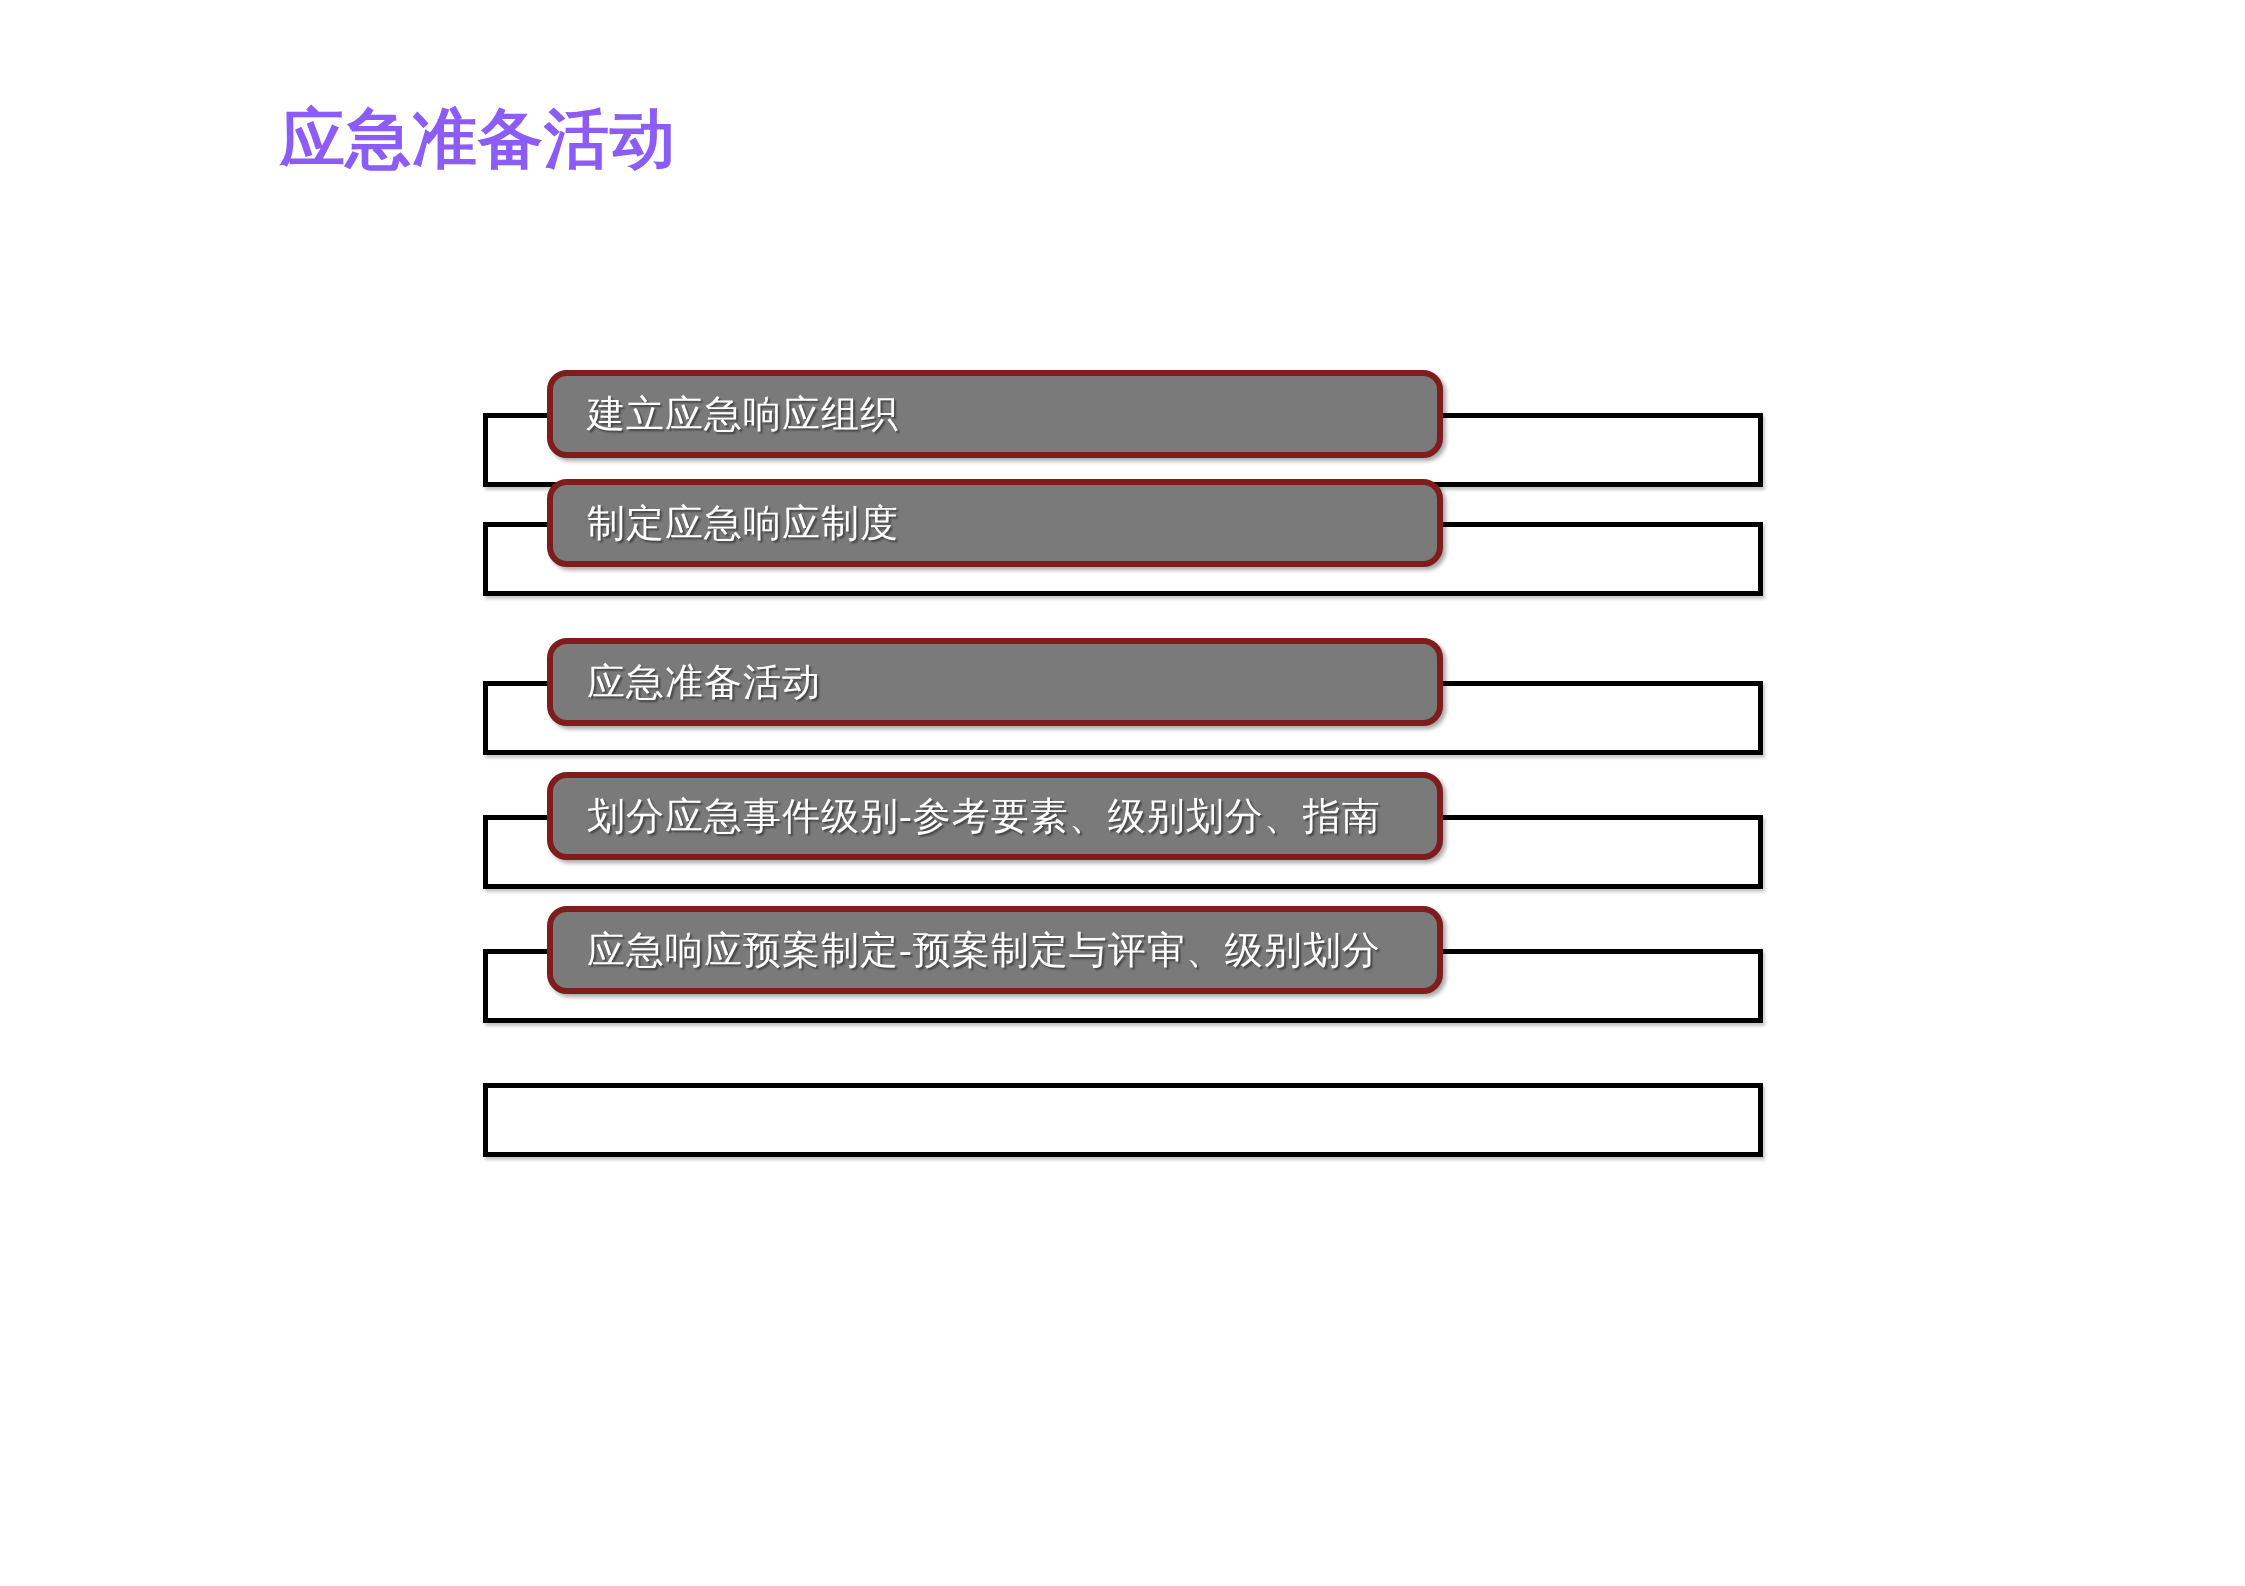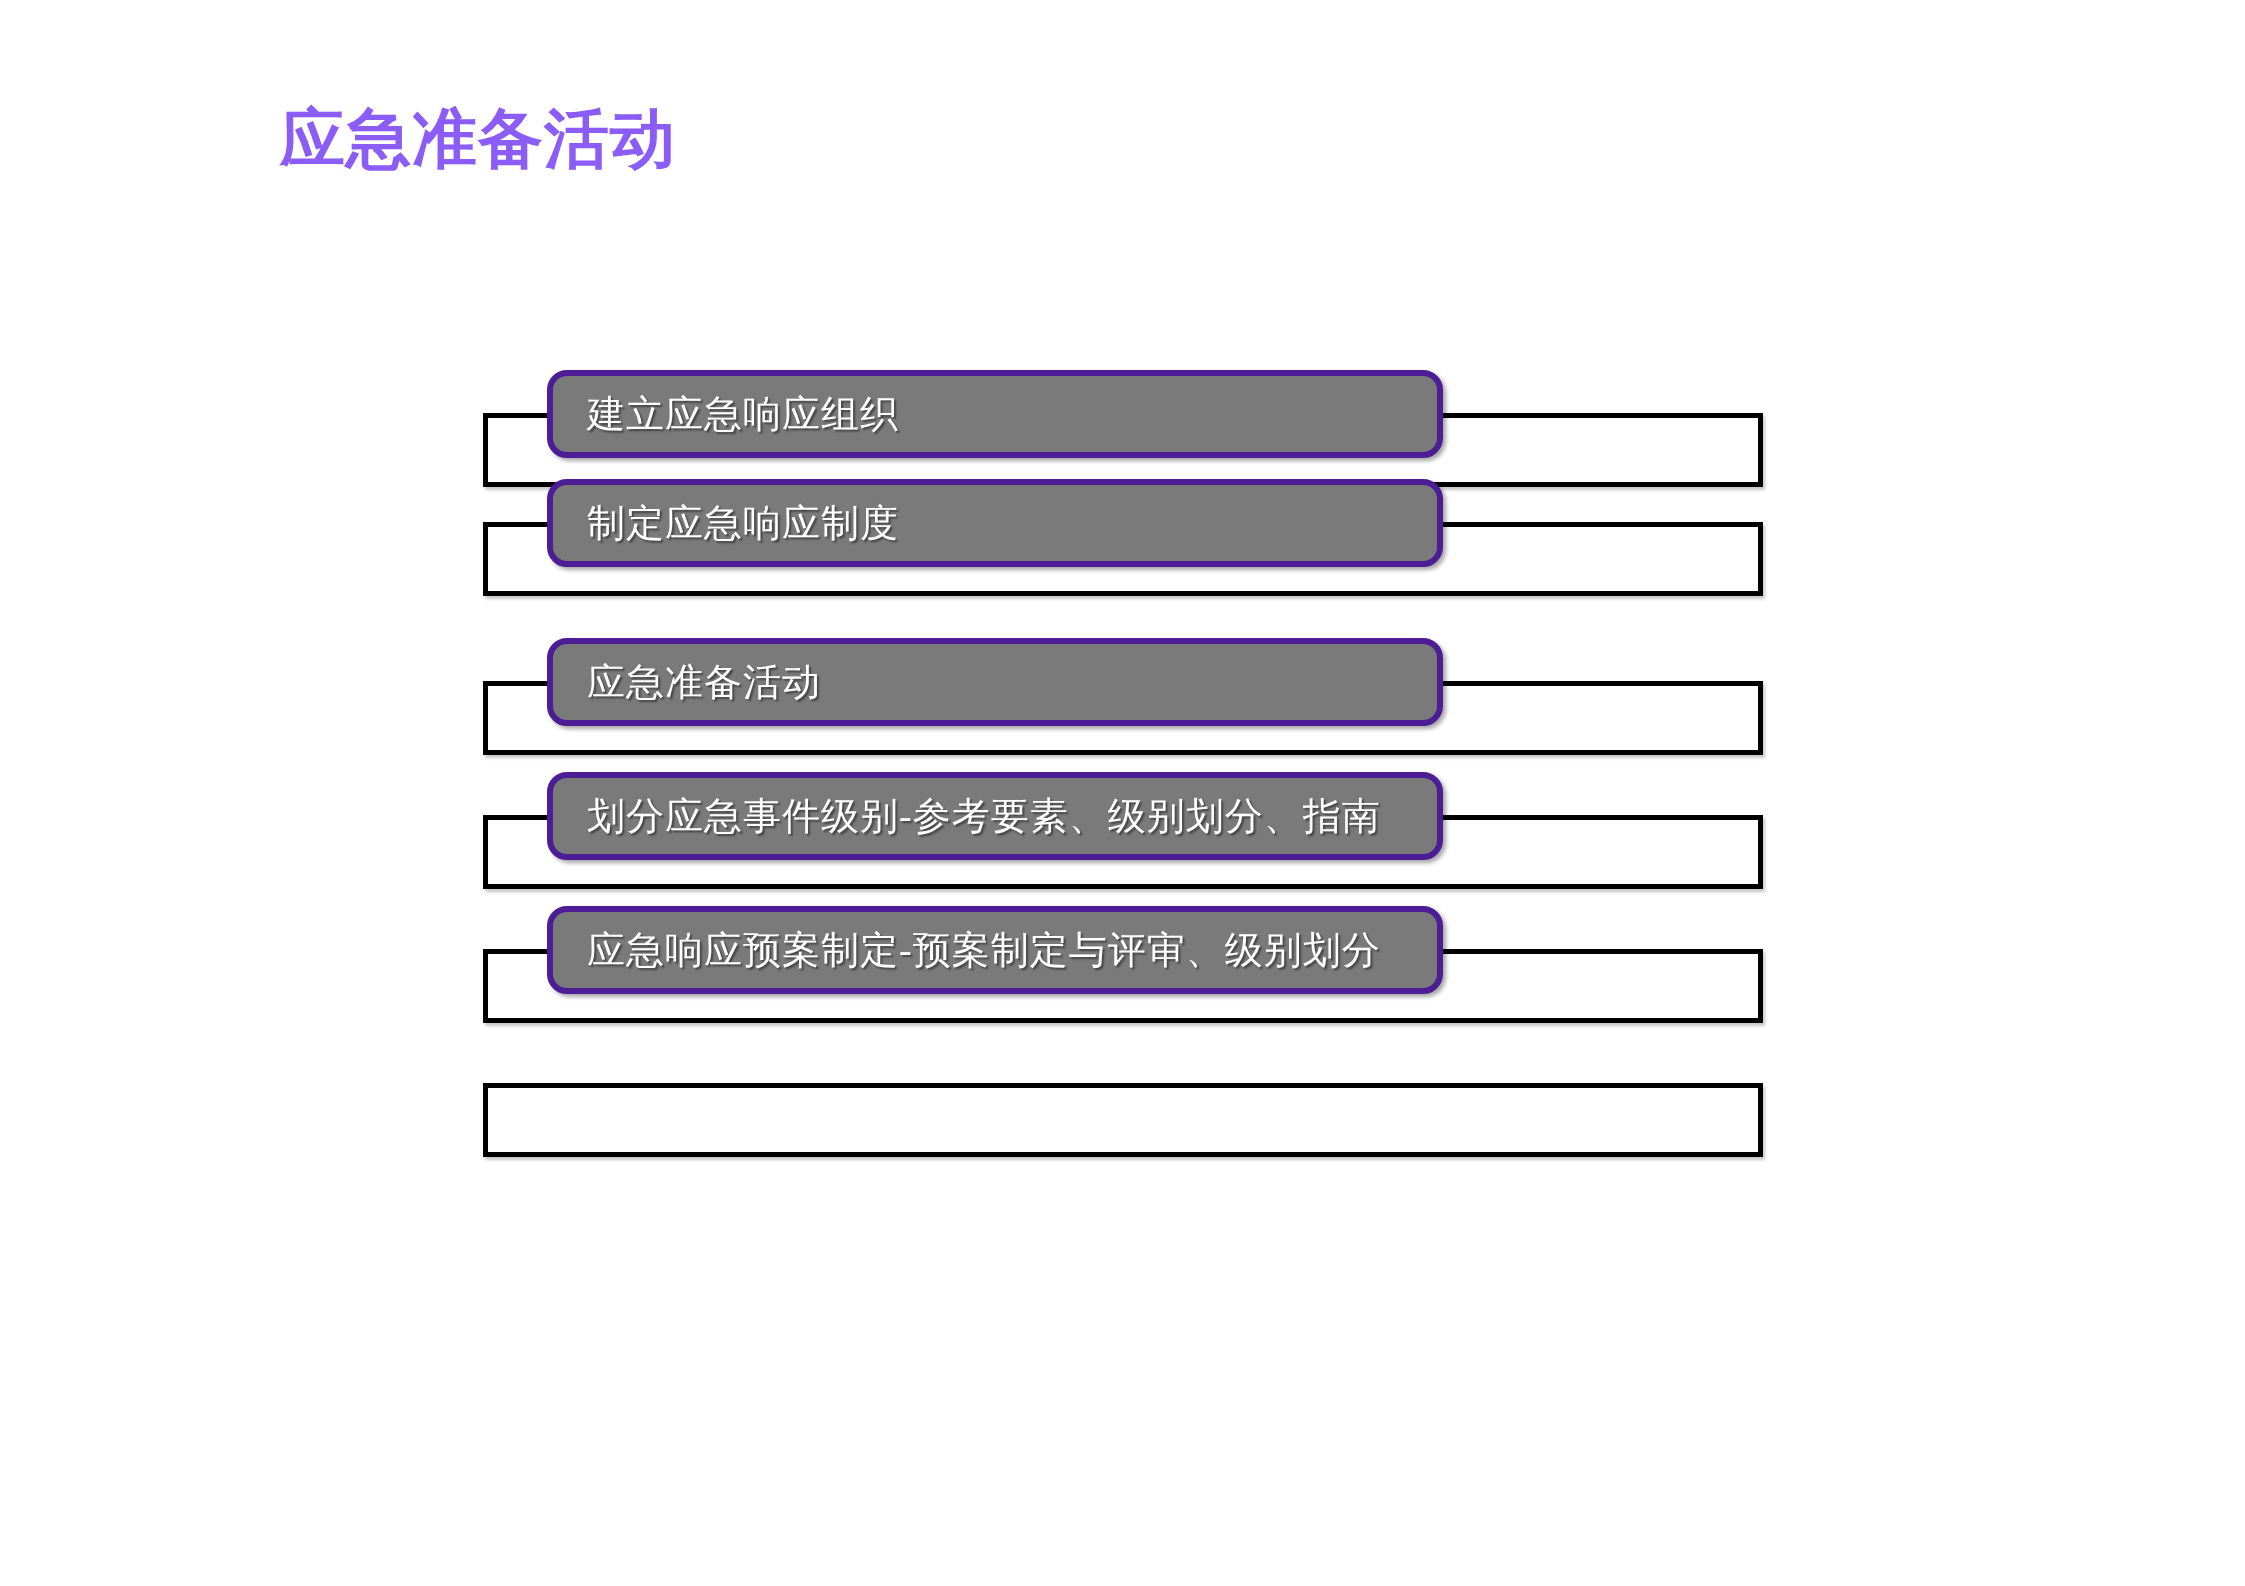--- a/index.html
+++ b/index.html
@@ -50,21 +50,21 @@
     box-shadow: 2px 3px 3px rgba(0,0,0,0.22);
   }
   .pill {
     position: absolute;
     left: 64px;
     top: 0;
     width: 896px;
     height: 88px;
     box-sizing: border-box;
     background: #7a7a7a;
-    border: 6px solid #4c1d95;
+    border: 6px solid #7f1d1d;
     border-radius: 20px;
     box-shadow: 3px 3px 4px rgba(0,0,0,0.35);
     display: flex;
     align-items: center;
     padding-left: 34px;
     padding-right: 20px;
   }
   .pill-label {
     font-family: "Liberation Serif", serif;
     font-size: 38px;

